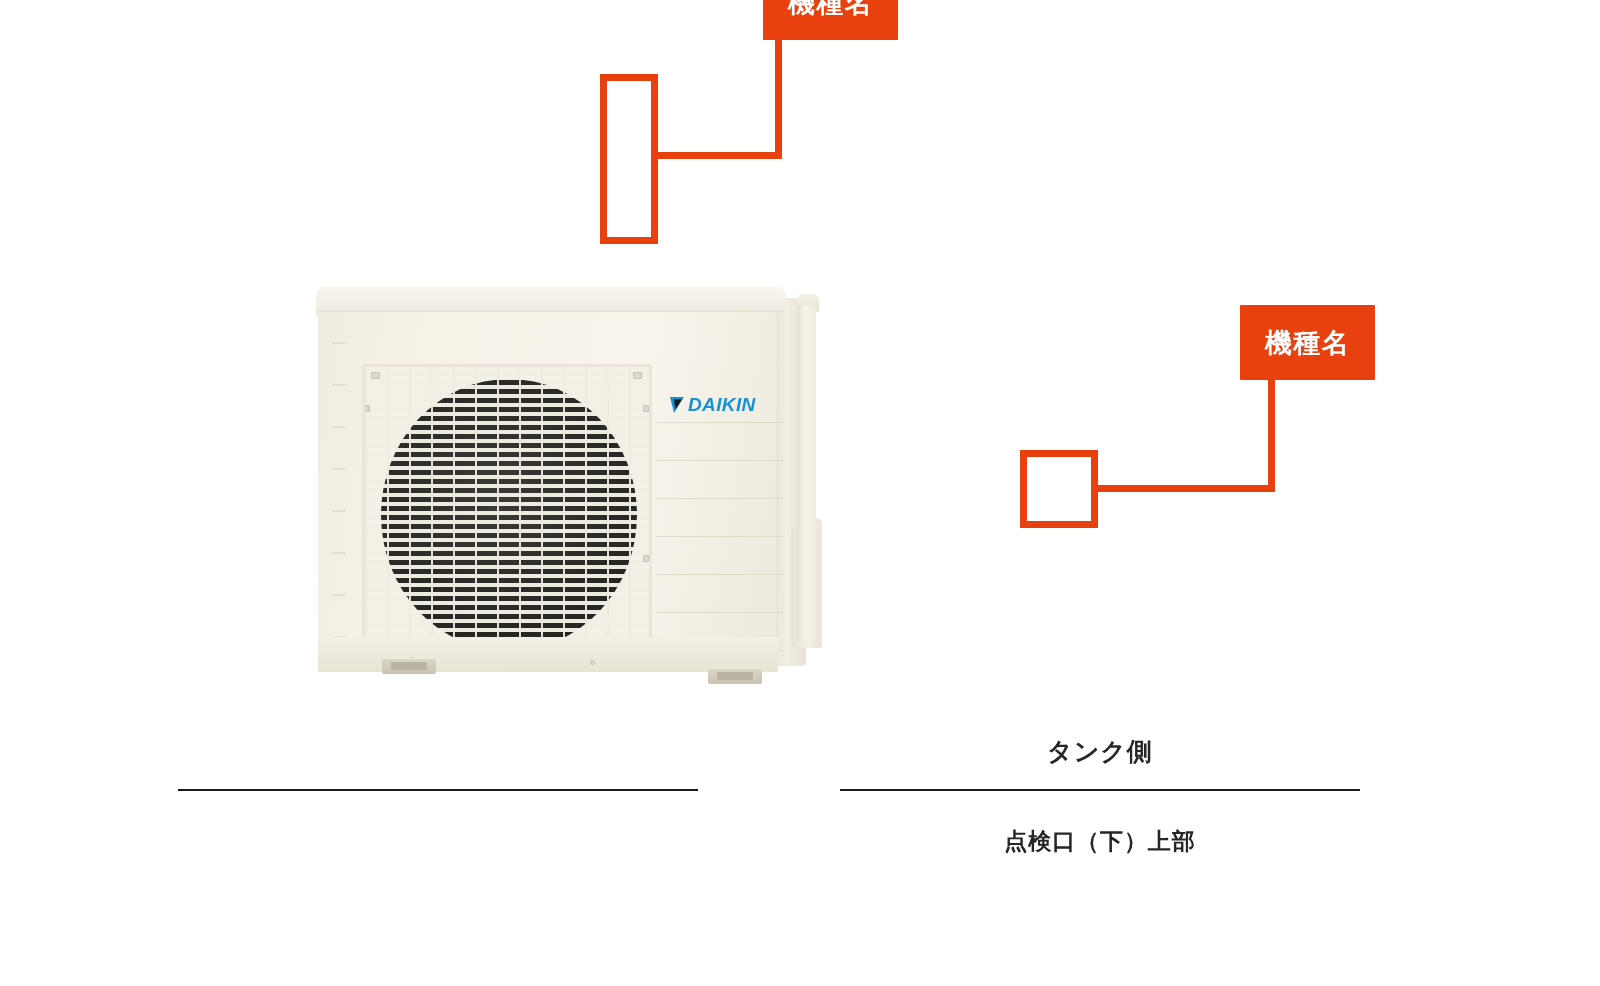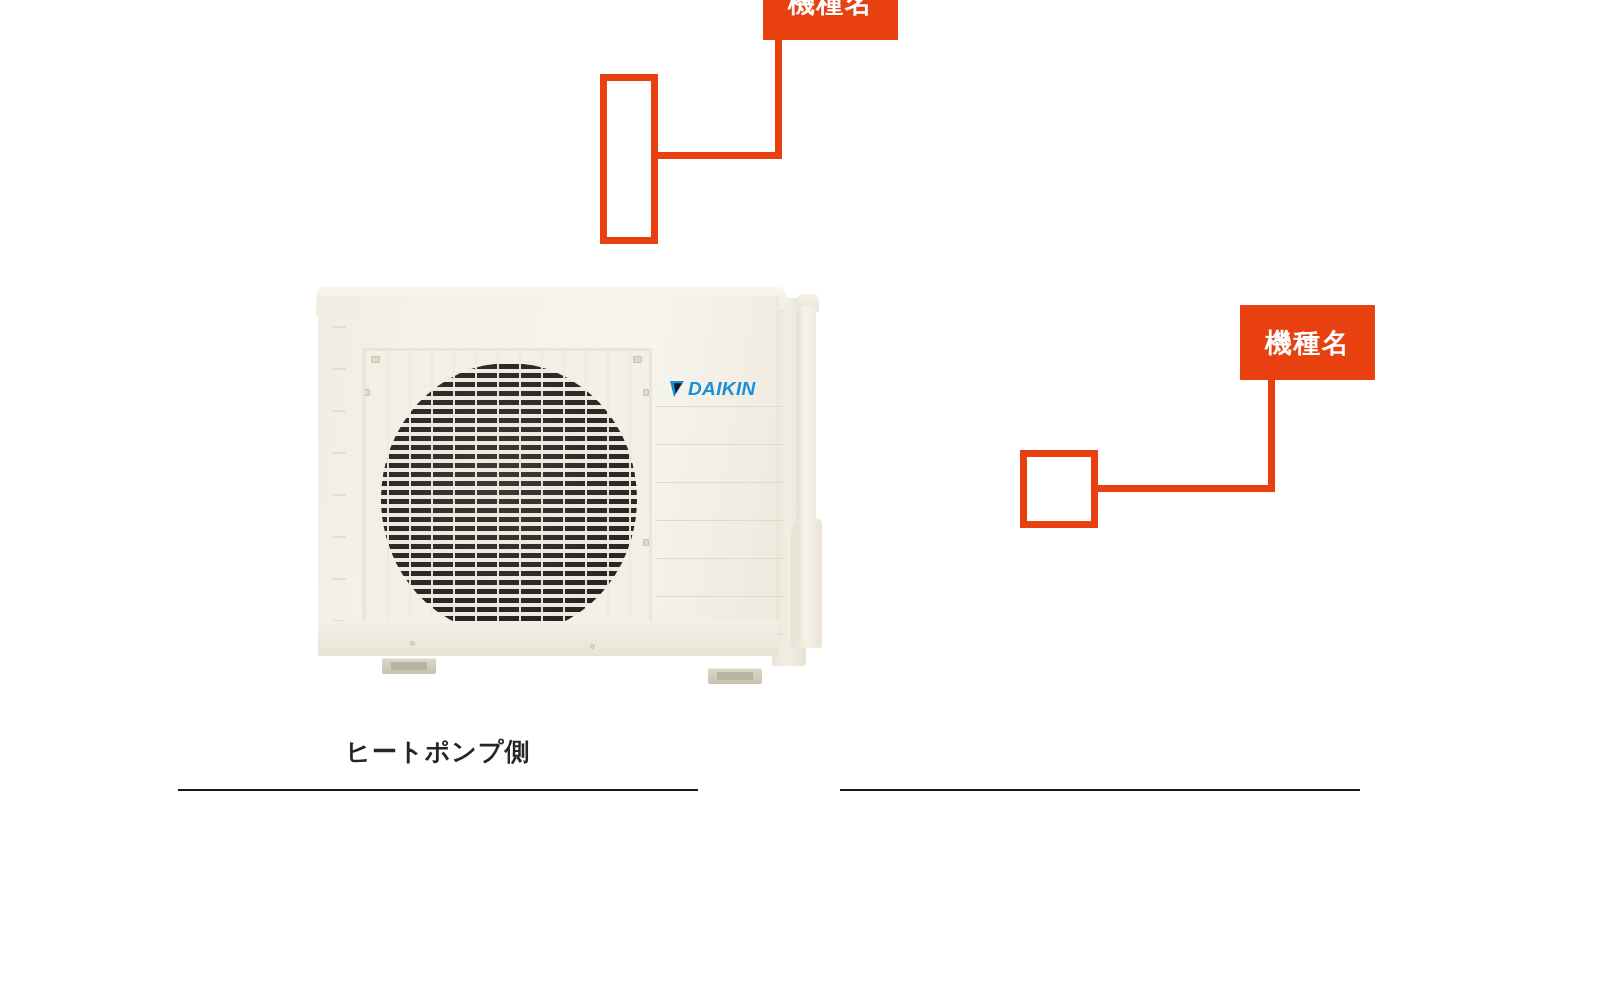--- a/index.html
+++ b/index.html
@@ -63,21 +63,21 @@
 
   
   .hp-wrap {
     position: absolute;
     left: 190px; top: 280px;
     width: 530px; height: 420px;
   }
   
   .hp-body {
     position: absolute;
-    left: 8px; top: 16px;
+    left: 8px; top: 32px;
     width: 460px; height: 360px;
     background: linear-gradient(100deg,#efece1 0%, #f5f2e8 22%, #f7f4ec 65%, #eee9dd 100%);
     border-radius: 3px 3px 4px 4px;
     box-shadow: inset -1px 0 0 rgba(0,0,0,.05);
   }
   
   .hp-top {
     position: absolute;
     left: 6px; top: 6px;
     width: 470px; height: 30px;
@@ -327,27 +327,28 @@
 
       <div class="hp-foot" style="left:72px;  top:378px;"></div>
       <div class="hp-foot" style="left:398px; top:388px;"></div>
     </div>
 
     <div class="callout-box" style="left: 480px; top: 74px; width: 58px; height: 170px; --accent: #e8400f;"></div>
     <div class="leader" style="left: 534px; top: 152px; width: 128px; height: 7px; --accent: #e8400f;"></div>
     <div class="leader" style="left: 655px; top: 40px; width: 7px; height: 119px; --accent: #e8400f;"></div>
     <div class="callout-label" style="left: 643px; top: -35px; width: 135px; height: 75px; --accent: #e8400f;">機種名</div>
 
-    <div class="caption-main cap-l-main" style="left:58px;">ヒートポンプ側</div>
     <div class="divider cap-l-div" style="left:58px;"></div>
   </div>
 
   <div class="panel panel-right">
 
     <div class="callout-box" style="left: 190px; top: 450px; width: 78px; height: 78px; --accent: #e8400f;"></div>
     <div class="leader" style="left: 265px; top: 485px; width: 180px; height: 7px; --accent: #e8400f;"></div>
     <div class="leader" style="left: 438px; top: 380px; width: 7px; height: 112px; --accent: #e8400f;"></div>
     <div class="callout-label" style="left: 410px; top: 305px; width: 135px; height: 75px; --accent: #e8400f;">機種名</div>
 
+    <div class="caption-main cap-r-main" style="left:10px;">タンク側</div>
     <div class="divider cap-r-div" style="left:10px;"></div>
+    <div class="caption-sub cap-r-sub" style="left:10px;">点検口（下）上部</div>
   </div>
 
 </div>
 
 </body></html>

